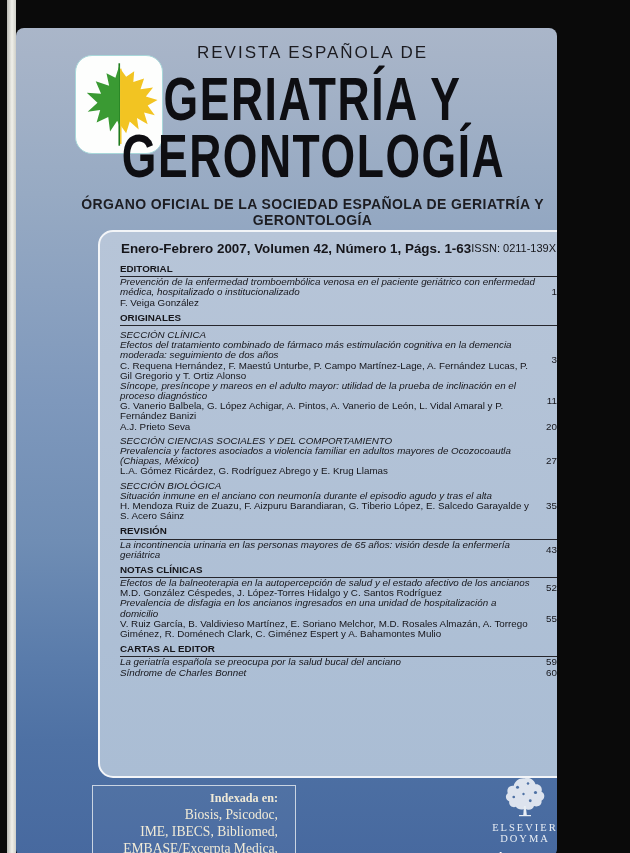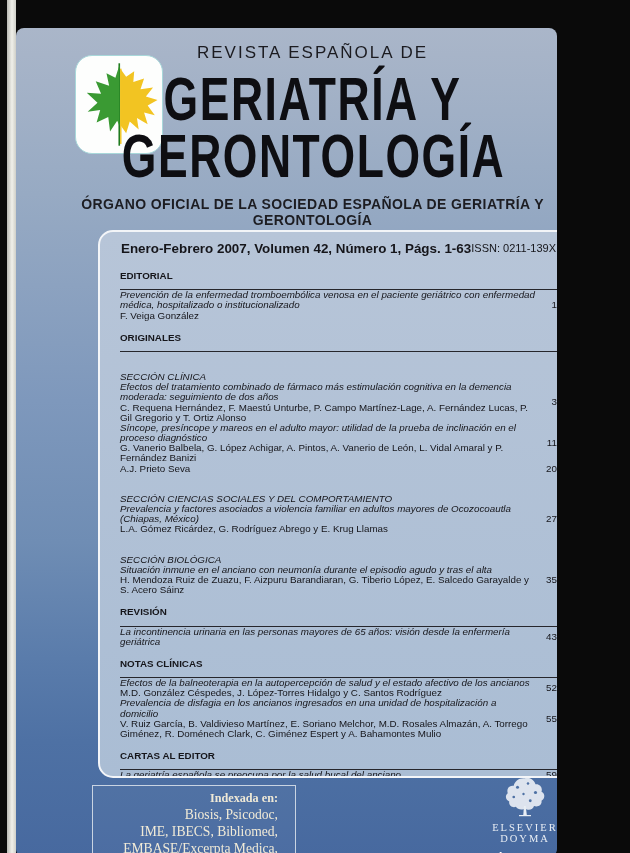--- a/index.html
+++ b/index.html
@@ -45,24 +45,24 @@
     background:linear-gradient(180deg,#b7c5d8,#aabdd4);
     padding:7px 17px 6px 20px;overflow:hidden;color:#15151a;
   }
   .issue-row{display:flex;justify-content:center;align-items:flex-start;padding:2px 0 3px;}
   .issue-line{font-weight:bold;font-size:13.4px;}
   .issn{font-size:11px;padding-top:1px;}
   .toc{font-size:9.8px;line-height:1.04;}
   .hdr{
     display:flex;justify-content:space-between;align-items:flex-end;
     font-weight:bold;border-bottom:1.4px solid #26262c;
-    padding-bottom:8px;margin-top:12px;
+    padding-bottom:2px;margin-top:5px;
   }
   .hdr .pg{font-weight:normal;}
-  .subsec{font-style:italic;margin-top:20px;}
+  .subsec{font-style:italic;margin-top:4px;}
   .art{display:flex;align-items:center;gap:8px;margin-top:0;}
   .art-txt{flex:1;}
   .art-title{font-style:italic;}
   .pg{white-space:nowrap;text-align:right;min-width:14px;}
   
   .indexed-box{
     position:absolute;left:76px;top:757px;width:204px;box-sizing:border-box;
     border:1px solid #c9d4e2;padding:5px 17px 7px;text-align:right;
     font-family:"Liberation Serif",serif;color:#f0ead7;background:rgba(255,255,255,.03);
   }

